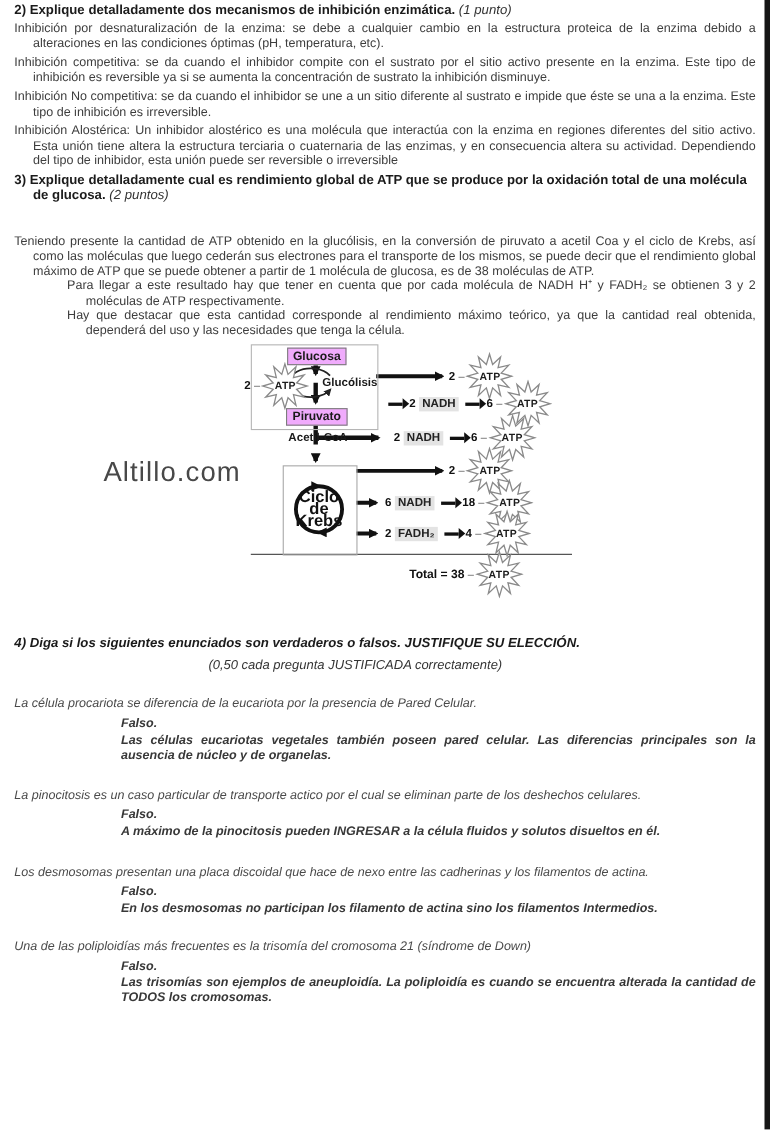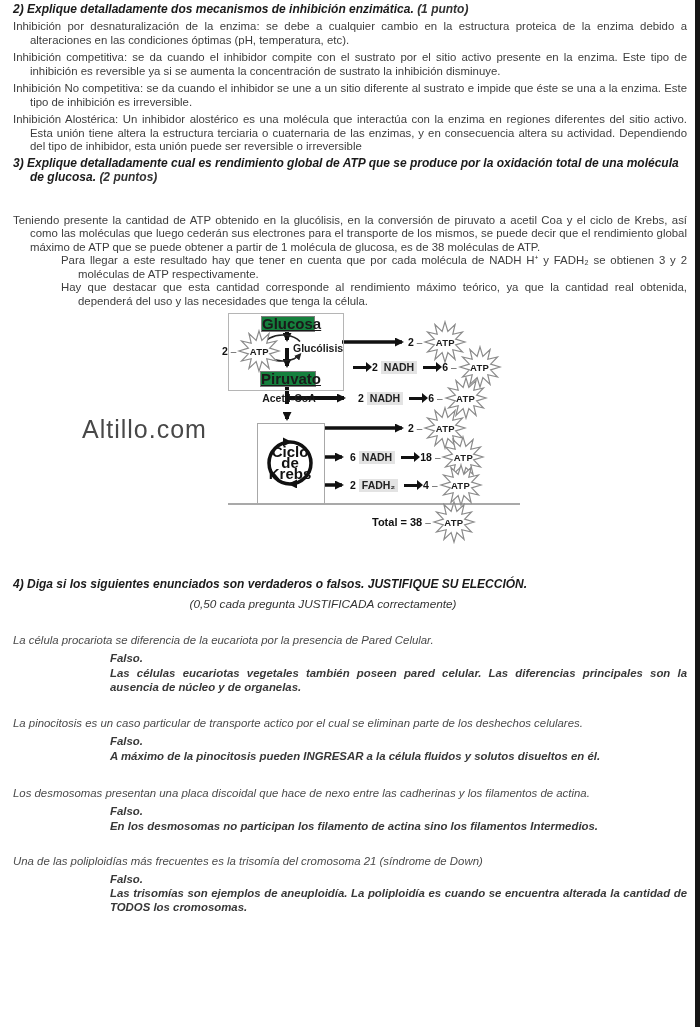--- a/index.html
+++ b/index.html
@@ -2,50 +2,50 @@
 <html><head>
 <meta charset="utf-8">
 <style>
   html,body{margin:0;padding:0;background:#fff;}
   .page{position:relative;width:700px;height:1027px;background:#ffffff;overflow:hidden;
         font-family:"Liberation Sans", sans-serif;color:#3d3d3d;}
   .rborder{position:absolute;right:0;top:0;width:5px;height:100%;background:#161616;}
   .content{position:absolute;left:13px;top:0;width:674px;}
 
   .qheading{font-size:12px;line-height:14px;color:#1b1b1b;padding-left:17px;text-indent:-17px;margin-top:2px;}
-  .qh-main{font-weight:bold;font-style:italic;}
-  .qh-pts{font-style:italic;font-weight:bold;color:#333;}
+  .qh-main{font-weight:bold;}
+  .qh-pts{font-style:italic;font-weight:normal;color:#333;}
 
   .para{font-size:11.4px;line-height:13.5px;text-align:justify;padding-left:17px;text-indent:-17px;margin-top:4px;color:#3d3d3d;}
   .para.tight{margin-top:0;margin-left:48px;}
   .para.first3{margin-top:30px;}
   .q3head{}
 
   
   .diagram{position:relative;width:700px;height:236px;margin-left:-13px;margin-top:2px;}
   .diagram svg.layer{position:absolute;left:0;top:0;}
   .dbox{position:absolute;border:1px solid #b5b5b5;background:transparent;}
-  .nodebox{position:absolute;border:1px solid #7d7d7d;background:#15803d;font-weight:bold;font-size:15px;
-           color:#1a1a1a;text-align:center;line-height:14px;text-decoration:underline;}
+  .nodebox{position:absolute;border:1px solid #7d7d7d;background:#f0abfc;font-weight:bold;font-size:11px;
+           color:#1a1a1a;text-align:center;line-height:14px;}
   .dlabel{position:absolute;font-weight:bold;font-size:10.5px;color:#1a1a1a;}
   .klines{position:absolute;left:266px;top:136px;width:48px;text-align:center;
           font-size:15px;font-weight:bold;line-height:11px;color:#111;}
   .drow{position:absolute;display:flex;align-items:center;height:44px;gap:3px;}
   .num{font-weight:bold;font-size:10.5px;color:#111;flex:0 0 auto;}
   .carrier{background:#e3e3e3;font-weight:bold;font-size:10.5px;color:#222;padding:0 3px;line-height:13px;flex:0 0 auto;}
   .harrow{position:relative;width:13px;height:3px;background:#111;margin:0 3px;flex:0 0 auto;}
   .harrow::after{content:"";position:absolute;right:-6px;top:-3.5px;border-left:6px solid #111;
                  border-top:5px solid transparent;border-bottom:5px solid transparent;}
   .dash{font-size:10px;color:#555;flex:0 0 auto;margin-right:-2px;}
   .burst{position:relative;width:44px;height:44px;flex:0 0 auto;}
   .burst svg{position:absolute;left:0;top:0;width:44px;height:44px;}
   .burst b{position:absolute;left:0;top:0;right:0;bottom:0;display:flex;align-items:center;justify-content:center;
            font-size:9.5px;color:#1c1c1c;letter-spacing:.3px;}
   .totaltxt{font-weight:bold;font-size:11px;color:#111;flex:0 0 auto;}
-  .watermark{position:absolute;left:82px;top:105px;font-size:25px;color:#484848;letter-spacing:1px;}
+  .watermark{position:absolute;left:94px;top:105px;font-size:25px;color:#484848;letter-spacing:1px;}
 
   
   .q4h{margin-top:31px;font-size:12px;line-height:14px;font-weight:bold;font-style:italic;color:#1b1b1b;}
   .q4sub{width:620px;margin-top:6px;text-align:center;font-style:italic;font-size:11.8px;color:#333;}
   .statement{font-style:italic;font-size:11.4px;line-height:14px;color:#4a4a4a;margin-top:22px;}
   .answer{margin-left:97px;margin-top:5px;font-style:italic;font-weight:bold;font-size:11.4px;
           line-height:13.8px;color:#383838;text-align:justify;}
   .verdict{margin-bottom:1px;}
 </style>
 </head>

